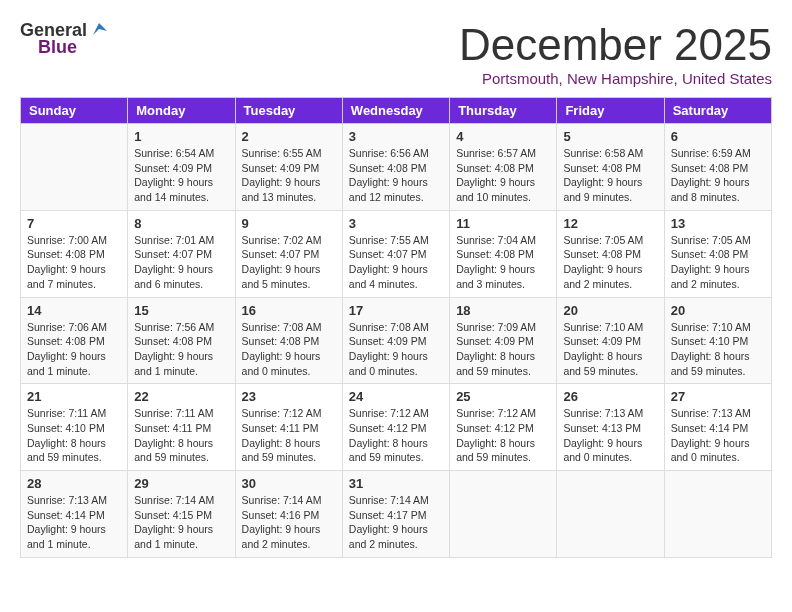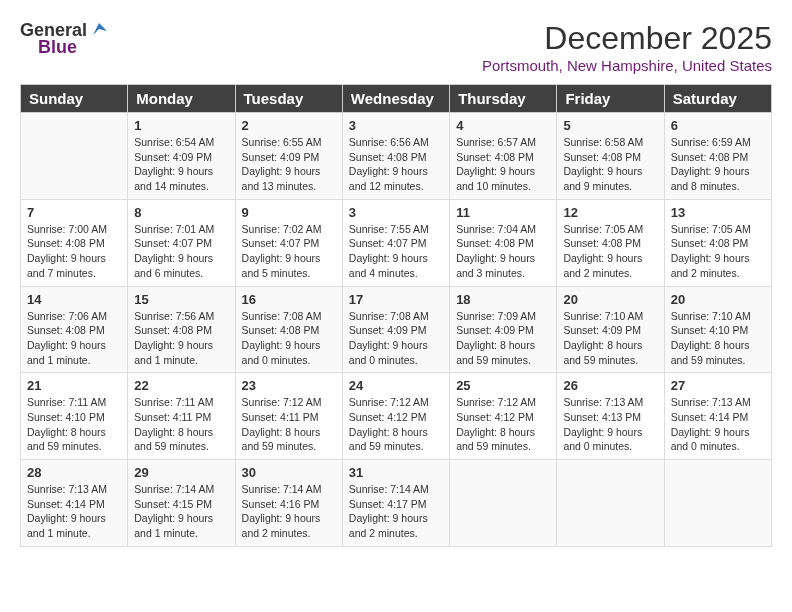--- a/index.html
+++ b/index.html
@@ -22,38 +22,38 @@
       align-items: flex-start;
     }
     .logo-text {
       display: flex;
       align-items: center;
     }
     .title-block {
       text-align: right;
     }
     .month-title {
-      font-size: 32px;
+      font-size: 44px;
       color: #333;
       font-weight: normal;
     }
     .location-title {
       font-size: 15px;
       color: #701a75;
     }
     .calendar {
       width: 100%;
       border-collapse: collapse;
       margin: 5px 10px;
       width: calc(100% - 20px);
     }
     .calendar th {
-      background: #404040;
+      background: #6d28d9;
       color: white;
-      font-size: 15px;
+      font-size: 13px;
       font-weight: bold;
       padding: 5px 8px;
       text-align: left;
       border: 1px solid #ccc;
     }
     .calendar td {
       vertical-align: top;
       border: 1px solid #ddd;
       padding: 5px 6px;
       font-size: 11px;

